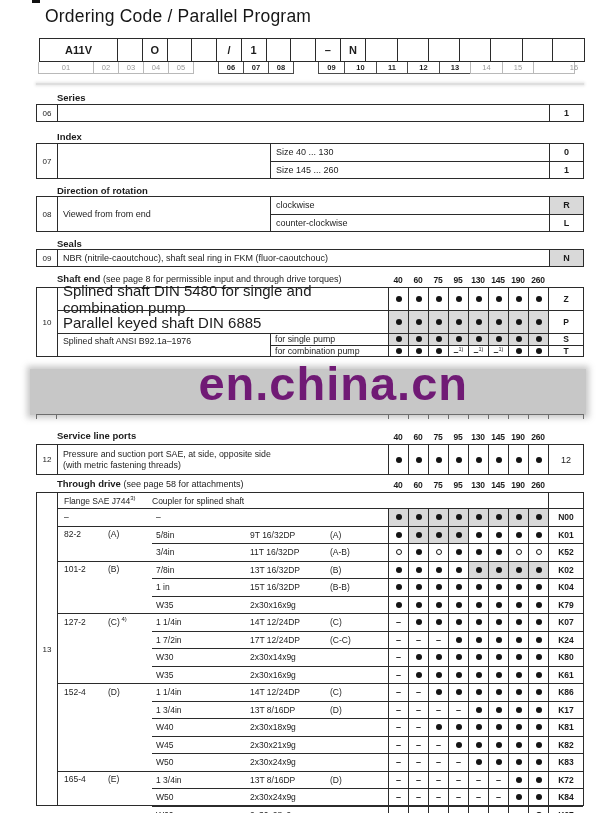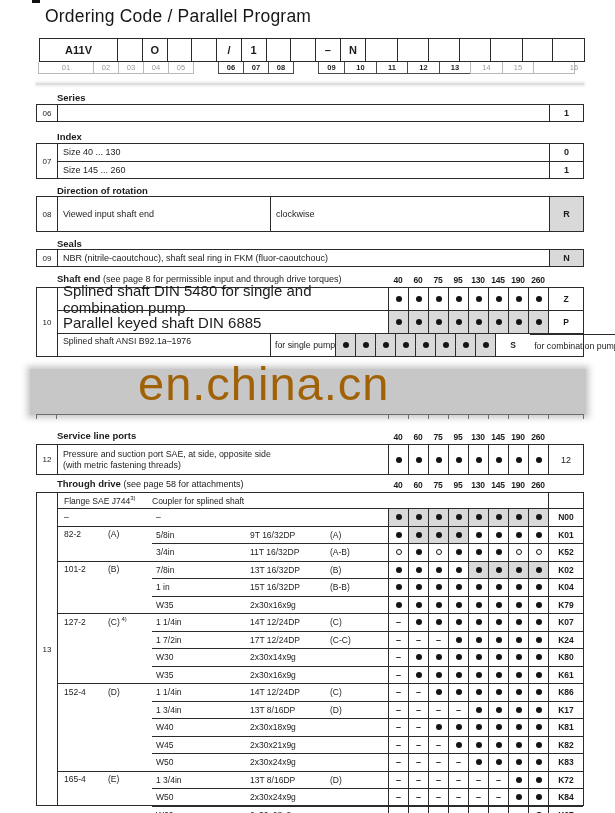--- a/index.html
+++ b/index.html
@@ -49,30 +49,30 @@
   .ring{width:6px;height:6px;border-radius:50%;border:1.2px solid #141414;background:#fff;box-sizing:border-box;}
   .dash{font-size:9px;font-weight:700;color:#222;line-height:6px;}
   .dash sup{font-size:5.5px;font-weight:400;vertical-align:super;}
   .codecell{width:35px;flex:none;box-sizing:border-box;border-left:1px solid #2b2b2b;display:flex;align-items:center;justify-content:center;
             font-size:8.5px;font-weight:bold;}
   sup.fn{font-size:6px;vertical-align:super;}
 
   
   .se-desc{flex:1;display:flex;align-items:center;padding-left:5px;font-size:15px;min-width:0;}
   .se-col1{width:213px;flex:none;box-sizing:border-box;border-right:1px solid #2b2b2b;display:flex;align-items:flex-start;padding:2px 0 0 5px;font-size:8.8px;}
-  .se-sub{flex:1;display:flex;flex-direction:row;min-width:0;}
+  .se-sub{flex:1;display:flex;flex-direction:column;min-width:0;}
   .se-subrow{display:flex;flex:1;align-items:stretch;}
   .se-subrow + .se-subrow{border-top:1px solid #2b2b2b;}
   .se-sublabel{flex:1;display:flex;align-items:center;padding-left:4px;font-size:8.8px;min-width:0;overflow:hidden;white-space:nowrap;}
 
   
   .wm-band{position:absolute;left:30px;top:369px;width:556px;height:46px;background:#c7c7c7;
            box-shadow:0 0 6px 3px rgba(190,190,190,.85);}
-  .wm-text{position:absolute;left:138px;top:356px;width:330px;text-align:left;font-size:47px;font-weight:400;
-           color:#a16207;letter-spacing:1px;}
+  .wm-text{position:absolute;left:138px;top:356px;width:330px;text-align:right;font-size:47px;font-weight:700;
+           color:#701a75;letter-spacing:1px;}
   .wm-line{position:absolute;left:36px;top:414px;width:548px;height:1px;background:#6d6d6d;}
   .wm-tick{position:absolute;top:414px;width:1px;height:5px;background:#6d6d6d;}
 
   
   .svc-text{flex:1;display:flex;flex-direction:column;justify-content:center;padding-left:5px;font-size:8.8px;line-height:10.5px;min-width:0;}
   .svc-val{width:35px;flex:none;box-sizing:border-box;border-left:1px solid #2b2b2b;display:flex;align-items:center;justify-content:center;font-size:9px;}
 
   
   .td-header{display:flex;height:15px;align-items:center;flex:none;}
   .th-flange{width:94px;flex:none;padding-left:6px;font-size:8.5px;box-sizing:border-box;}
@@ -150,46 +150,50 @@
         <div class="val">1</div>
       </div>
     </div>
   </div>
 
   <div class="sec-label" style="top:131px">
     <span class="lbl">Index</span>
   </div>
   <div class="tbl" style="top:143px;height:36px">
     <div class="numcol">07</div>
-    <div class="tcontent" style="flex-direction:column">
+    <div class="tcontent" style="flex-direction:row">
       <div class="col1"></div>
       <div class="subcol">
         <div class="subrow">
           <div class="ttext">Size 40 ... 130</div>
           <div class="val">0</div>
         </div>
         <div class="subrow">
           <div class="ttext">Size 145 ... 260</div>
           <div class="val">1</div>
         </div>
       </div>
     </div>
   </div>
 
   <div class="sec-label" style="top:185px">
     <span class="lbl">Direction of rotation</span>
   </div>
   <div class="tbl" style="top:196px;height:36px">
     <div class="numcol">08</div>
     <div class="tcontent" style="flex-direction:row">
-      <div class="col1">Viewed input shaft end</div>
+      <div class="col1">Viewed from from end</div>
       <div class="subcol">
         <div class="subrow">
           <div class="ttext">clockwise</div>
           <div class="val shaded">R</div>
+        </div>
+        <div class="subrow">
+          <div class="ttext">counter-clockwise</div>
+          <div class="val">L</div>
         </div>
       </div>
     </div>
   </div>
 
   <div class="sec-label" style="top:238px">
     <span class="lbl">Seals</span>
   </div>
   <div class="tbl" style="top:249px;height:18px">
     <div class="numcol">09</div>

